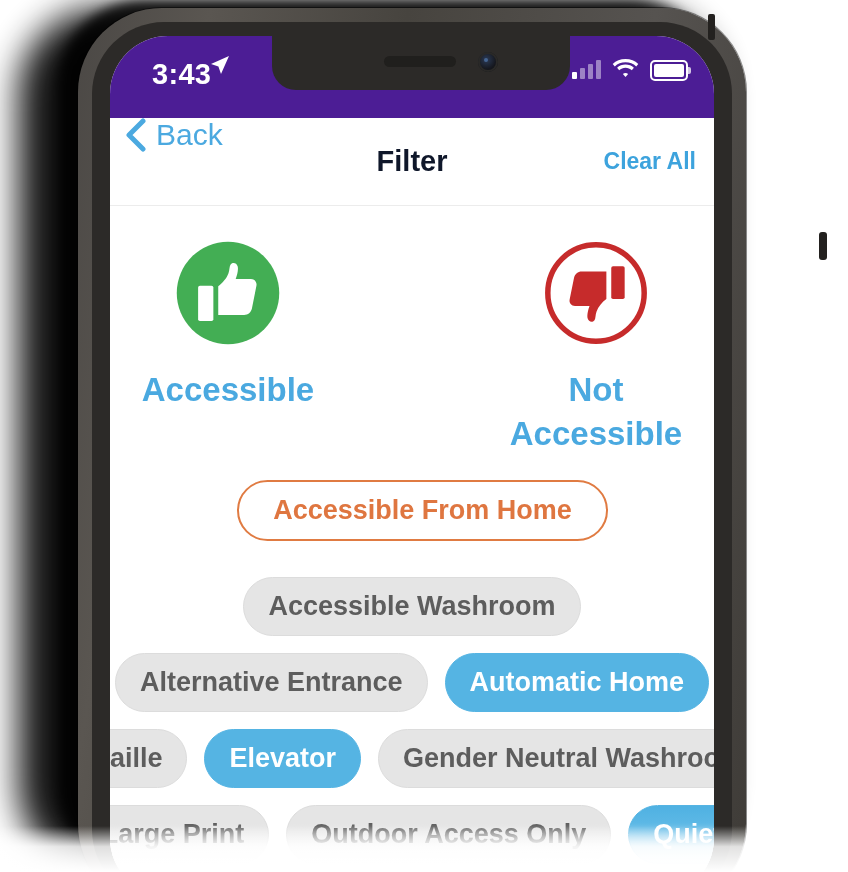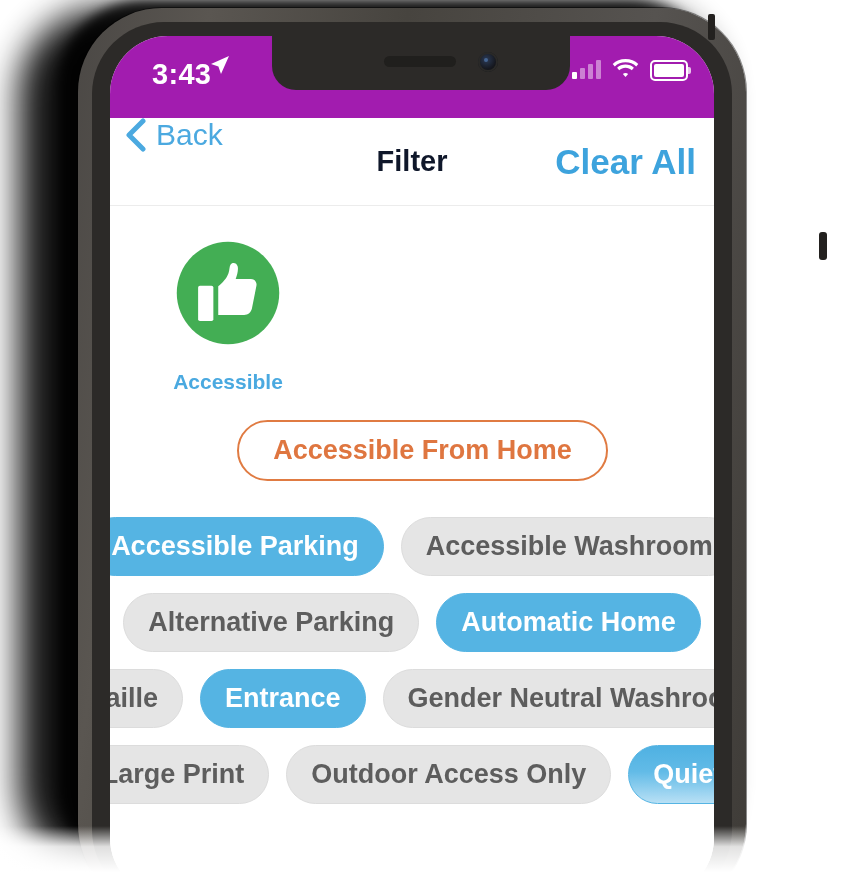--- a/index.html
+++ b/index.html
@@ -82,21 +82,21 @@
   }
   .antenna-left{
     position:absolute;left:86px;top:90px;width:22px;height:6px;
     background:#23211f;border-radius:2px;
   }
 
   
   .statusbar{
     position:relative;
     height:82px;
-    background:#a21caf;
+    background:#4c1d95;
   }
   .sb-time{
     position:absolute;left:42px;top:22px;
     color:#fff;font-size:29px;font-weight:bold;letter-spacing:.3px;
   }
   .sb-loc-icon{
     position:absolute;left:98px;top:17px;
   }
   .sb-right{
     position:absolute;right:26px;top:22px;
@@ -158,38 +158,38 @@
   .nav-back-label{font-size:30px;color:#4ba9e0;}
   .nav-title{
     position:absolute;left:0;right:0;top:0;height:87px;
     display:flex;align-items:center;justify-content:center;
     font-size:29px;font-weight:bold;color:#0f172a;
     pointer-events:none;
   }
   .nav-clear{
     position:absolute;right:18px;top:0;height:87px;
     display:flex;align-items:center;
-    font-size:35px;font-weight:bold;color:#3da3dd;cursor:pointer;
+    font-size:23px;font-weight:bold;color:#3da3dd;cursor:pointer;
   }
 
   
   .content{position:relative;height:691px;background:#fff;}
 
   .status-row{
     display:flex;justify-content:space-between;
     padding:26px 30px 0 30px;
   }
   .status-opt{
     width:176px;display:flex;flex-direction:column;align-items:center;
     cursor:pointer;
   }
   .status-icon{width:122px;height:122px;display:block;}
   .status-label{
     margin-top:14px;text-align:center;
-    font-size:21px;font-weight:bold;color:#4aa9e0;line-height:1.33;
+    font-size:33px;font-weight:bold;color:#4aa9e0;line-height:1.33;
   }
 
   
   .home-row{display:flex;justify-content:center;margin-top:24px;margin-left:21px;}
   .home-pill{
     border:2px solid #e07b42;
     border-radius:34px;
     padding:13px 34px;
     color:#df7640;
     font-size:27px;font-weight:bold;
@@ -304,42 +304,51 @@
           <svg viewBox="0 0 100 100" width="122" height="122">
             <circle cx="50" cy="50" r="42" fill="#43ae54"></circle>
             <rect x="25.5" y="44" width="12.5" height="29" rx="1.5" fill="#fff"></rect>
             <path d="M42 44.5c3.6-2.6 7-6.6 8.4-10.6 1-2.9.6-6 1.9-7.5 1.7-2 4.9-1 5.6 1.6.8 2.9-.4 7.4-1.6 10.6h12.4c3.1 0 5.2 2.6 4.6 5.5l-3.7 18.6c-.6 3.1-3.3 5.3-6.4 5.3H42z" fill="#fff"></path>
           </svg>
         </span>
         <span class="status-label">Accessible</span>
       </div>
 
 
+      <div class="status-opt">
+        <span class="status-icon">
+          <svg viewBox="0 0 100 100" width="122" height="122">
+            <circle cx="50" cy="50" r="39.5" fill="none" stroke="#c62b2b" stroke-width="4.5"></circle>
+            <rect x="62.5" y="28" width="11" height="27" rx="1.5" fill="#c62b2b"></rect>
+            <path d="M58.5 55c-3.5 2.5-6.7 6.4-8.1 10.3-1 2.8-.6 5.8-1.8 7.3-1.7 1.9-4.8 1-5.4-1.6-.8-2.8.4-7.2 1.5-10.3H32.8c-3 0-5-2.5-4.4-5.3l3.6-18c.6-3 3.2-5.1 6.2-5.1h20.3z" fill="#c62b2b"></path>
+          </svg>
+        </span>
+        <span class="status-label">Not Accessible</span>
+      </div>
 
     </div>
 
     <div class="home-row">
       <div class="home-pill">Accessible From Home</div>
     </div>
 
     <div class="chips">
 
       <div class="chip-row">
-        <div class="chip on">Accessible Parking</div>
         <div class="chip">Accessible Washroom</div>
       </div>
 
       <div class="chip-row">
-        <div class="chip">Alternative Parking</div>
+        <div class="chip">Alternative Entrance</div>
         <div class="chip on">Automatic Home</div>
       </div>
 
       <div class="chip-row">
         <div class="chip">Braille</div>
-        <div class="chip on">Entrance</div>
+        <div class="chip on">Elevator</div>
         <div class="chip">Gender Neutral Washroom</div>
       </div>
 
       <div class="chip-row">
         <div class="chip">Large Print</div>
         <div class="chip">Outdoor Access Only</div>
         <div class="chip on fade">Quiet</div>
       </div>
 
     </div>

